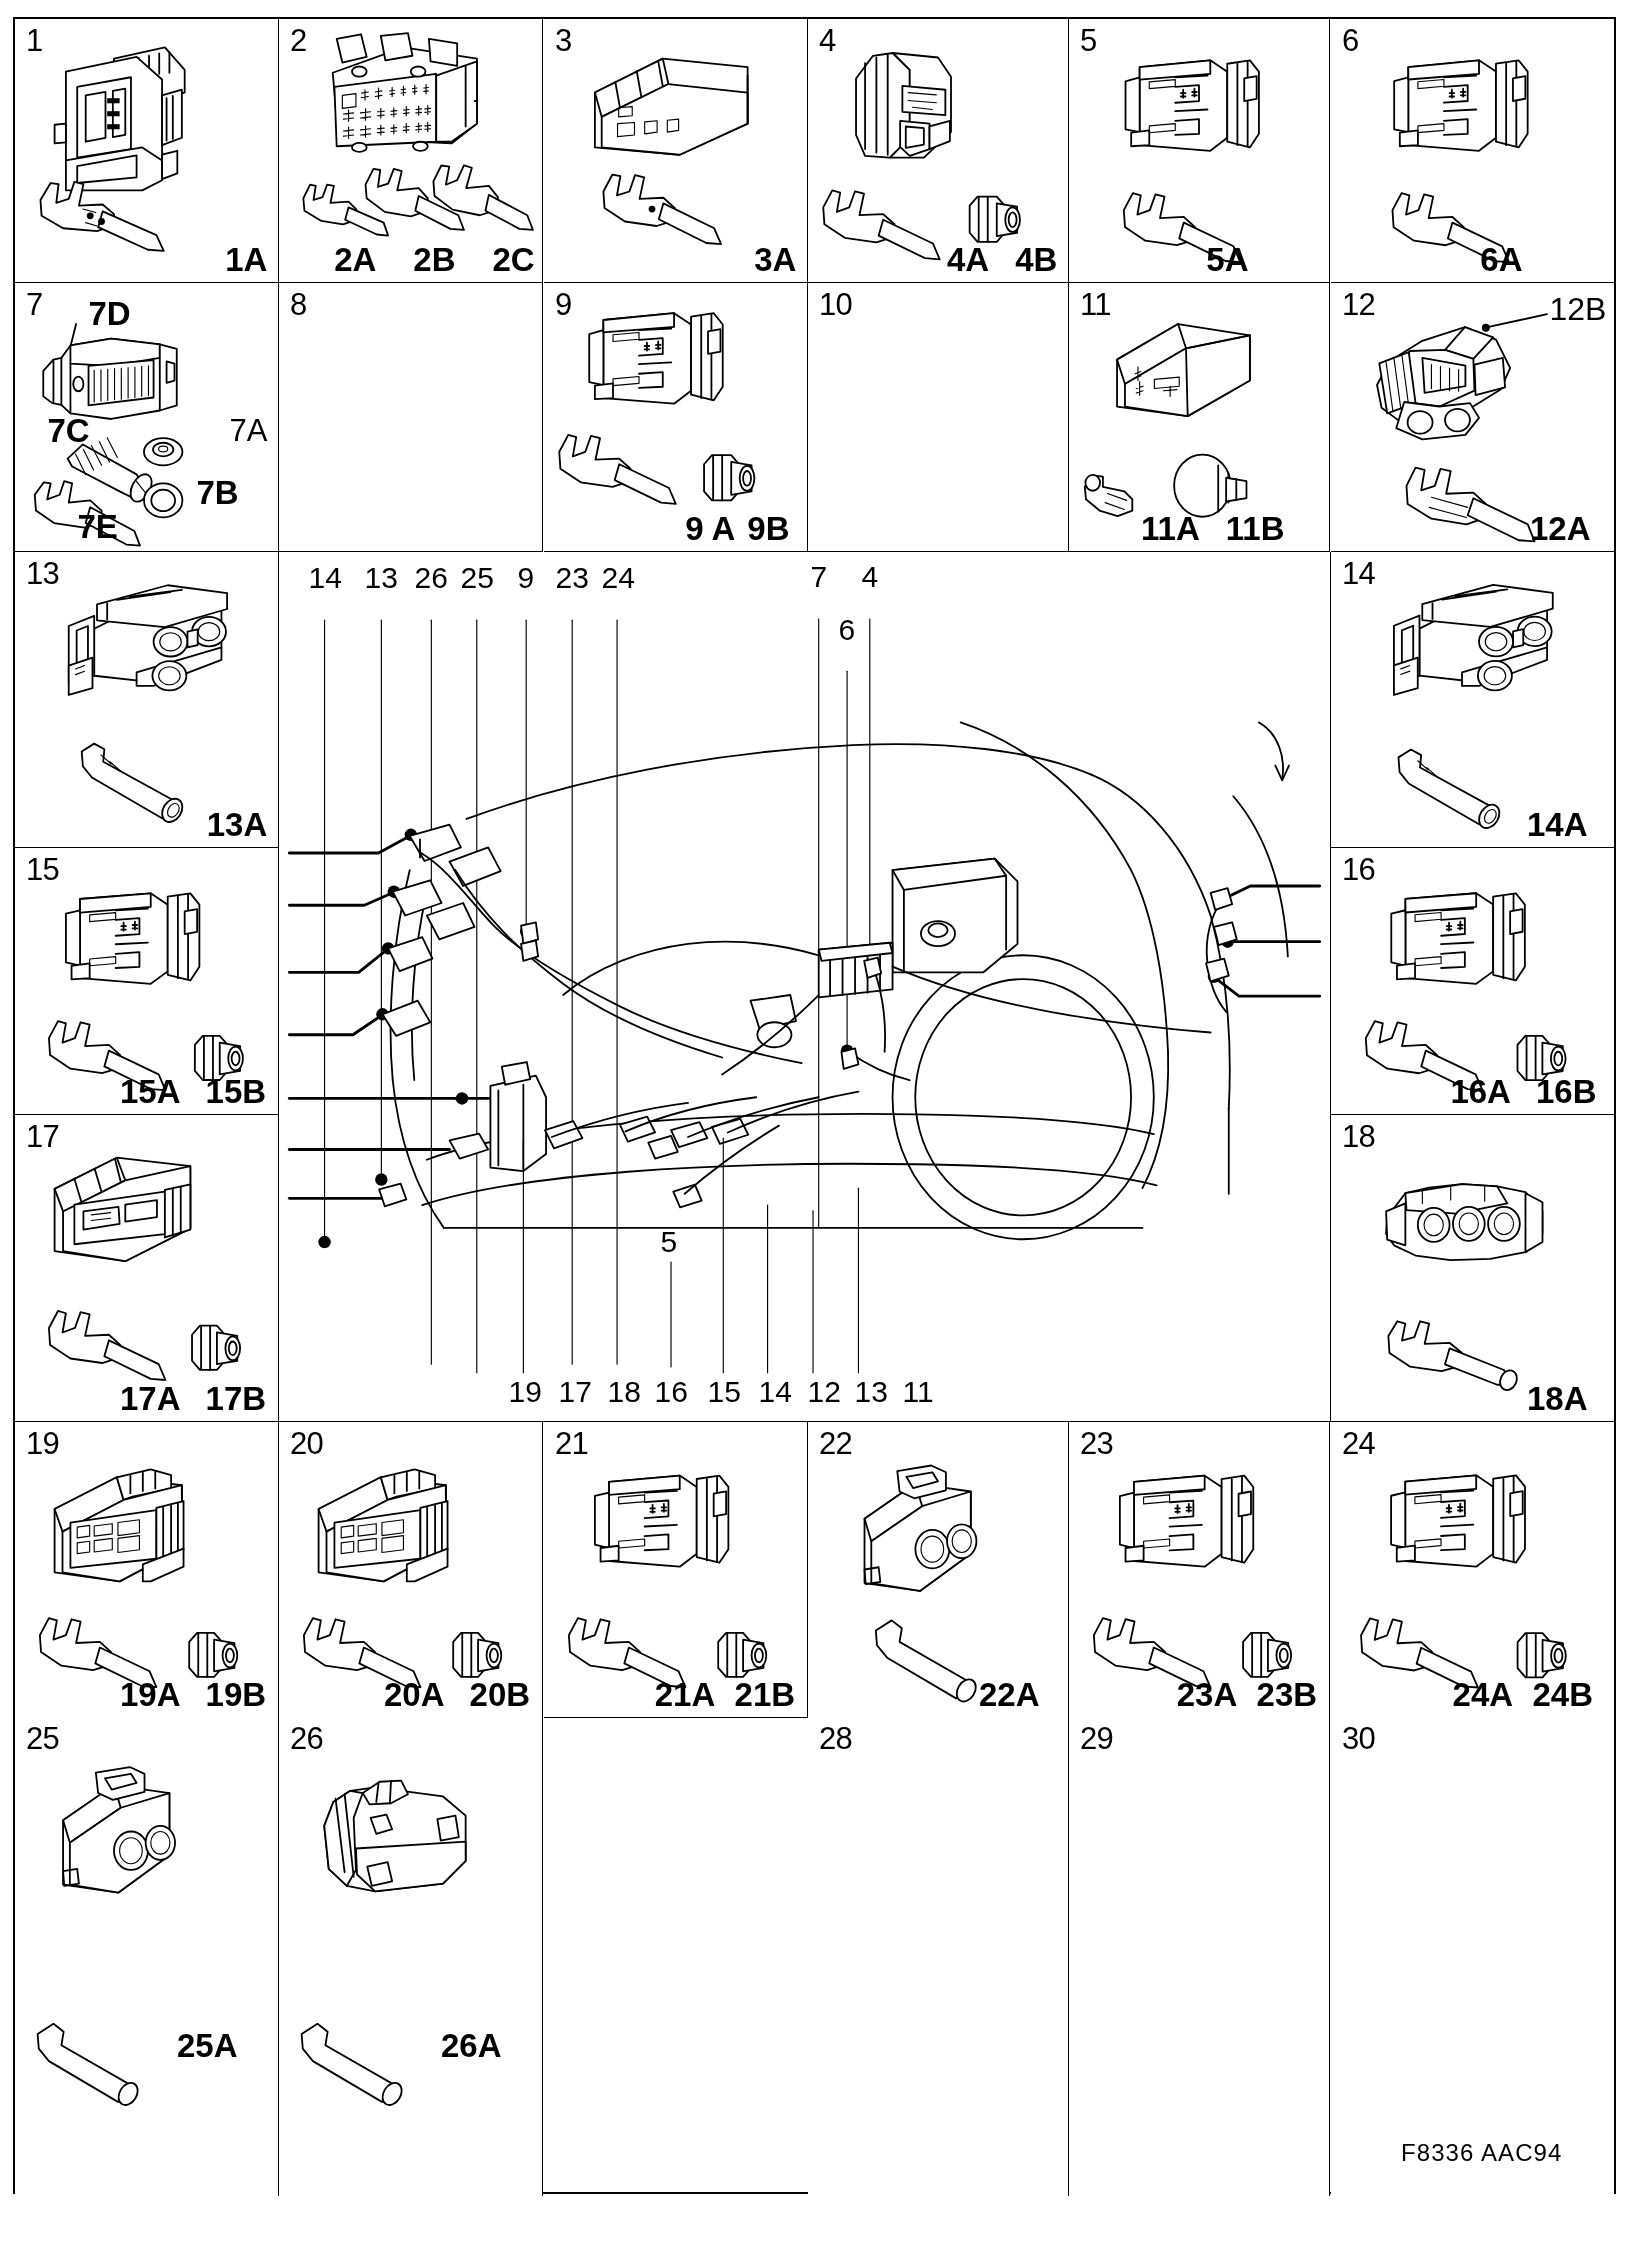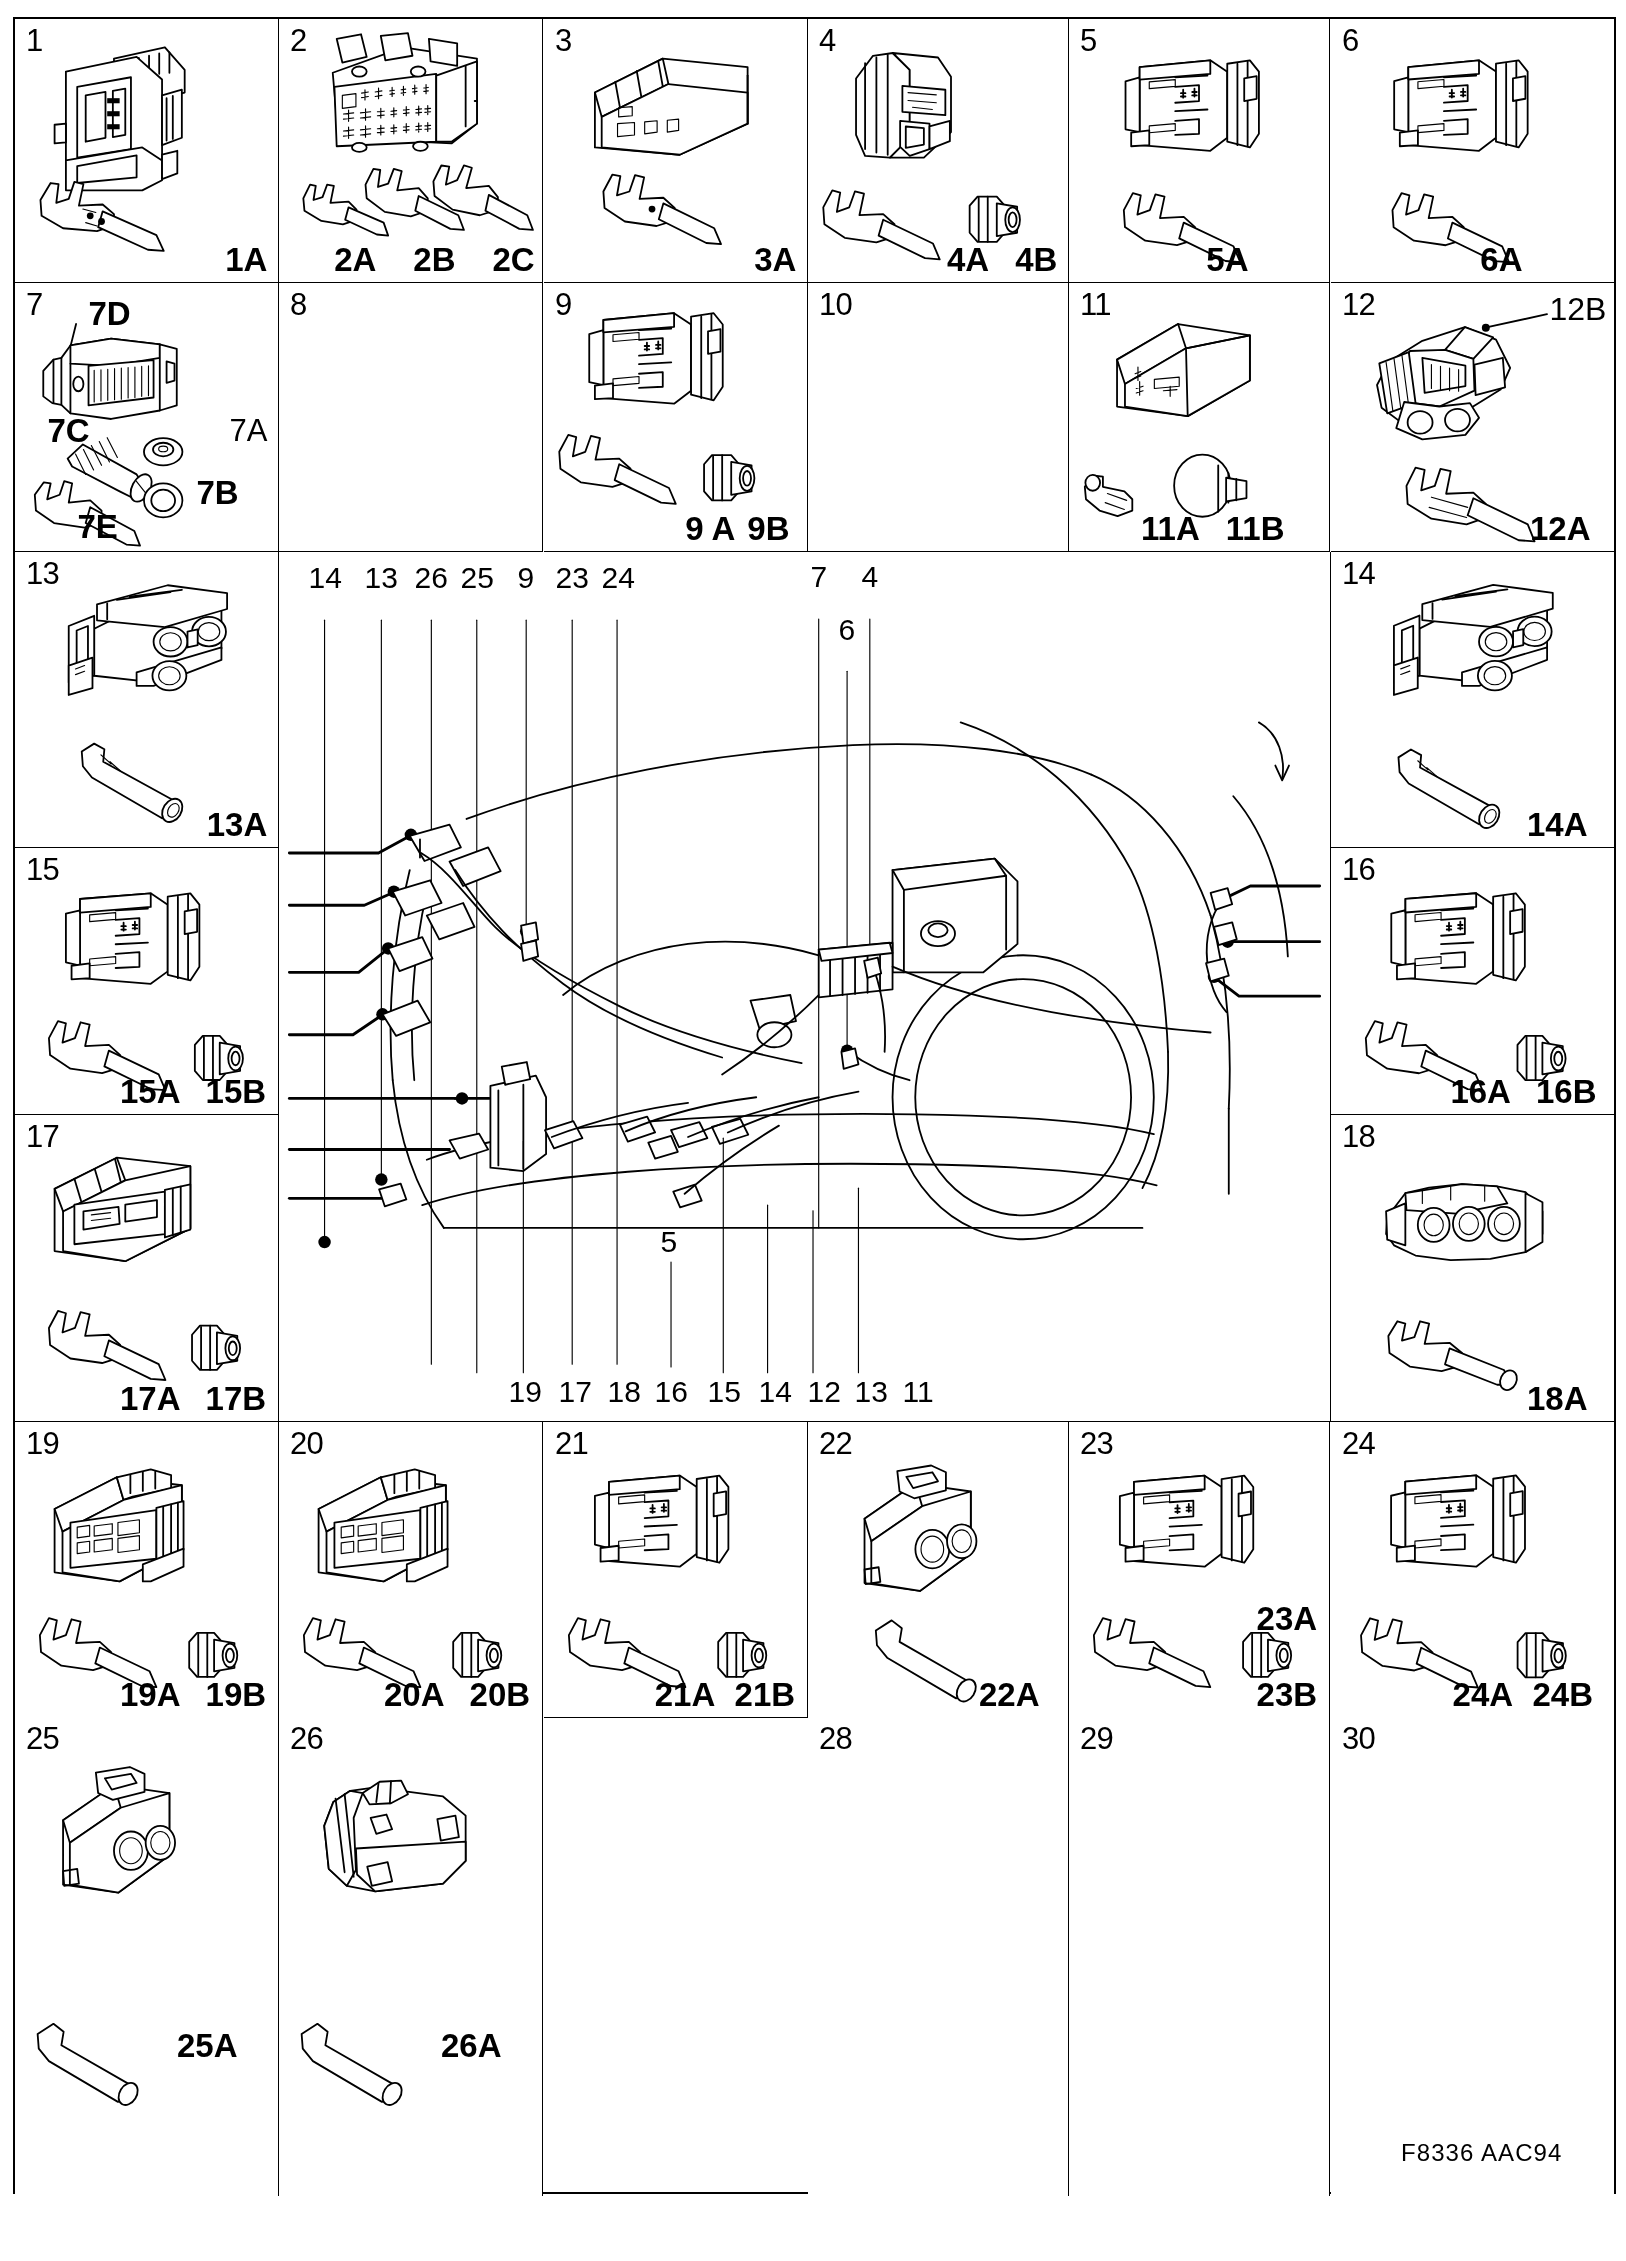--- a/index.html
+++ b/index.html
@@ -46,21 +46,21 @@
   .part-labels {
     position: absolute;
     bottom: 3.4px; right: 10.2px;
     display: flex;
     gap: 25px;
     font-size: 33px;
     font-weight: bold;
     letter-spacing: 0px;
     font-family: "Liberation Sans", sans-serif;
   }
-  .part-labels span { white-space: nowrap; margin-top: 18px; }
+  .part-labels span { white-space: nowrap; }
   svg.art-svg { width: 100%; height: 100%; display:block; }
   .ln { fill: none; stroke: #000; stroke-width: 3.2; stroke-linejoin: round; stroke-linecap: round; }
   .ln-thin { fill: none; stroke: #000; stroke-width: 2; stroke-linejoin: round; stroke-linecap: round; }
   .ln-thick { fill: none; stroke: #000; stroke-width: 5; stroke-linejoin: round; stroke-linecap: round; }
   .fillw { fill: #fff; stroke: #000; stroke-width: 3.2; stroke-linejoin: round; }
   .fillk { fill: #000; stroke: none; }
   .callout-txt {
     position: absolute;
     font-size: 30px;
     font-family: "Liberation Sans", sans-serif;
@@ -1001,21 +1001,21 @@
       </g>
       <g transform="translate(300,360)">
         <path class="fillw" d="M8 28 L22 12 L52 12 L66 28 L66 74 L52 90 L22 90 L8 74 Z"></path>
         <path class="ln" d="M24 14 L24 88 M40 12 L40 90"></path>
         <path class="fillw" d="M52 24 L88 30 L88 74 L52 80 Z"></path>
         <ellipse class="fillw" cx="80" cy="52" rx="13" ry="21"></ellipse>
         <ellipse class="fillw" cx="80" cy="52" rx="7" ry="12"></ellipse>
       </g>
     </svg>
     <div class="cell-num">23</div>
-    <div class="part-labels" style="gap:19.3px;right:11.4px;flex-direction:column;">
+    <div class="part-labels" style="gap:19.3px;right:11.4px;">
       <span>23A</span>
       <span>23B</span>
     </div>
   </div>
 
   <div class="cell nobr" style="left:1316px;top:1403px;width:283px;height:296px;">
     <svg class="art-svg" viewBox="0 0 497 520">
       <g transform="translate(75,70)">
         <path class="fillw" d="M55 35 L180 24 L210 44 L210 162 L180 185 L55 175 Z"></path>
         <path class="fillw" d="M30 60 L55 54 L55 152 L30 146 Z"></path>

